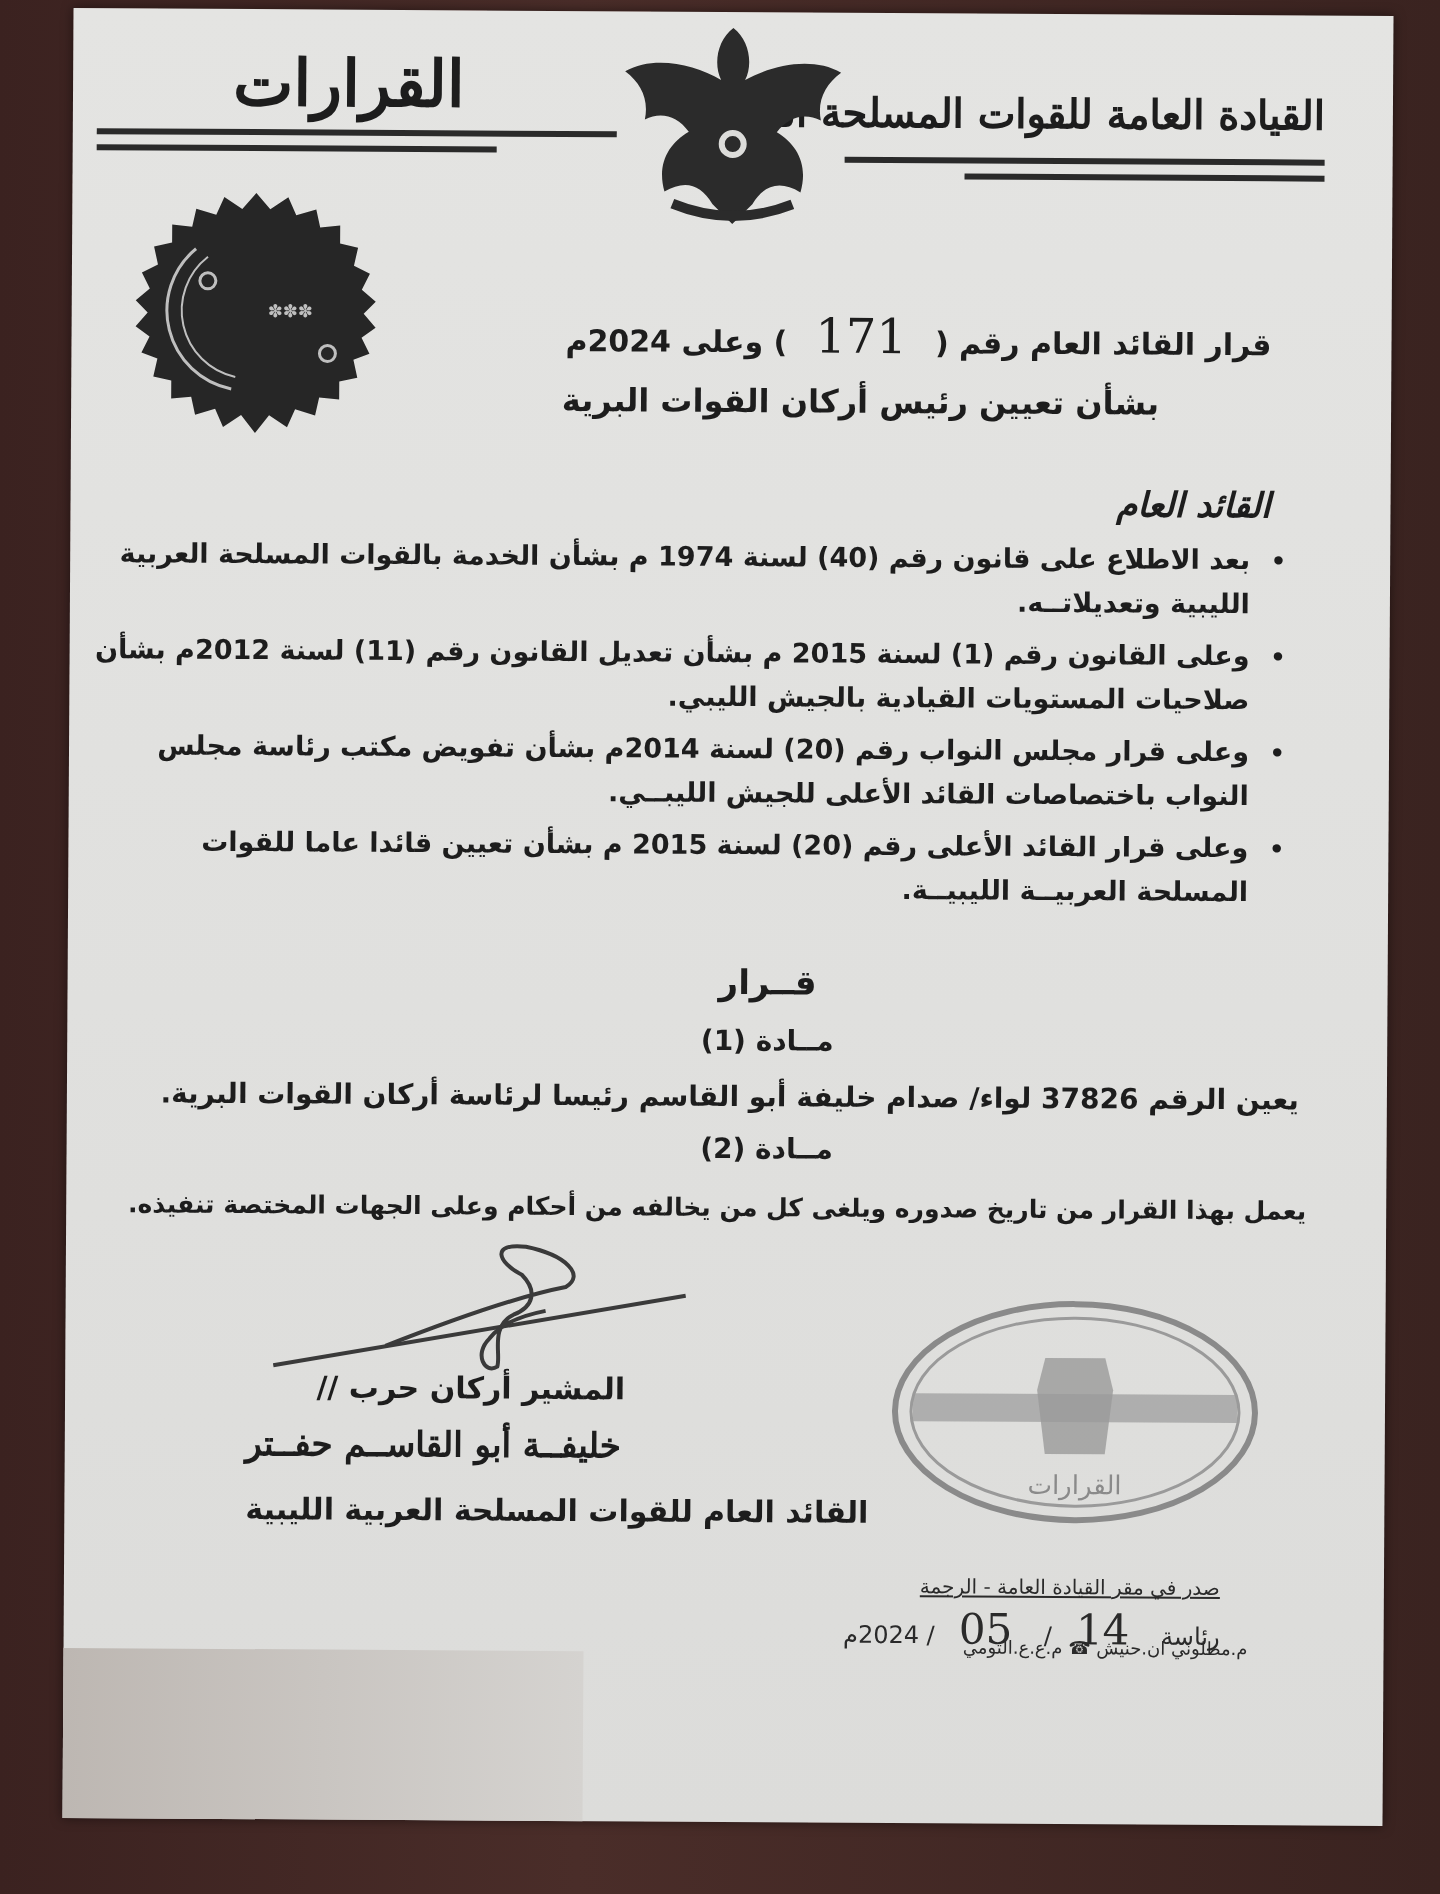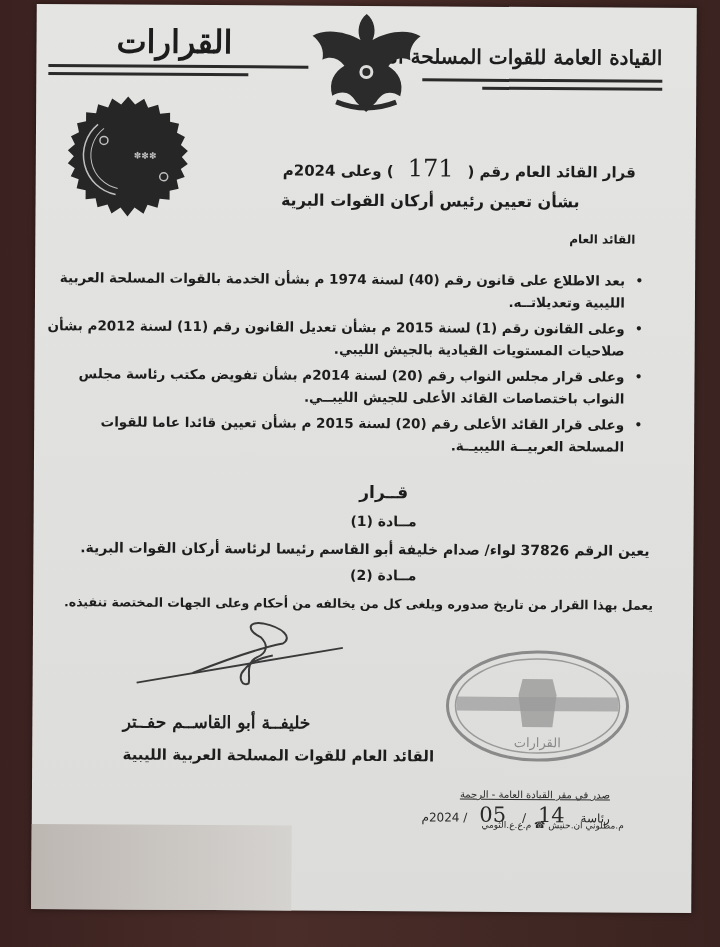--- a/index.html
+++ b/index.html
@@ -29,21 +29,21 @@
     .hdr-right { right: 34px; top: 38px; font-size: 20px; font-weight: bold; font-family: "DejaVu Serif", serif; }
     .hdr-left { left: 80px; top: 18px; font-size: 32px; font-weight: bold; font-family: "DejaVu Serif", serif; }
     .rule { position: absolute; height: 3px; background: #2a2a2a; }
 
     .emblem { left: 270px; top: 4px; width: 120px; height: 106px; }
     .seal { left: 20px; top: 90px; width: 145px; height: 125px; }
 
     .title1 { right: 60px; top: 148px; font-size: 15px; font-weight: bold; }
     .title1 .num { font-family: "DejaVu Serif", serif; font-weight: normal; font-size: 24px; padding: 0 14px; }
     .title2 { right: 116px; top: 185px; font-size: 16px; font-weight: bold; }
-    .qa { right: 60px; top: 225px; font-size: 12px; font-weight: bold; }
+    .qa { right: 60px; top: 236px; font-size: 17px; font-weight: bold; font-style: italic; }
 
     .bullets { right: 52px; top: 262px; width: 600px; font-size: 13.5px; font-weight: bold; line-height: 22px; }
     .bullets .item { position: relative; padding-right: 18px; margin-bottom: 4px; }
     .bullets .item::before { content: "•"; position: absolute; right: 0; top: 0; font-size: 12px; }
 
     .center { text-align: center; }
     .decision { left: 200px; width: 300px; top: 476px; font-size: 17px; font-weight: bold; }
     .art1 { left: 200px; width: 300px; top: 507px; font-size: 14px; font-weight: bold; }
     .art1-text { right: 44px; top: 535px; width: 620px; font-size: 14px; font-weight: bold; }
     .art2 { left: 200px; width: 300px; top: 561px; font-size: 14px; font-weight: bold; }
@@ -118,20 +118,21 @@
   </svg>
 
   <svg class="abs stamp" viewBox="0 0 190 118">
     <ellipse cx="95" cy="59" rx="90" ry="54" stroke="#8a8a8a" stroke-width="3" fill="none"></ellipse>
     <ellipse cx="95" cy="59" rx="82" ry="47" stroke="#9a9a9a" stroke-width="1.5" fill="none"></ellipse>
     <rect x="14" y="50" width="162" height="14" fill="#9a9a9a" opacity="0.7"></rect>
     <path d="M80 32 L110 32 L114 48 L110 80 L80 80 L76 48 Z" fill="#9a9a9a" opacity="0.8"></path>
     <text x="95" y="100" text-anchor="middle" font-size="13" fill="#8a8a8a" font-family="DejaVu Sans, sans-serif">القرارات</text>
   </svg>
 
+  <div class="abs rtl ink sig1">المشير أركان حرب //</div>
   <div class="abs rtl ink sig2">خليفــة أبو القاســم حفــتر</div>
   <div class="abs rtl ink sig3">القائد العام للقوات المسلحة العربية الليبية</div>
 
   <div class="abs rtl issued">صدر في مقر القيادة العامة - الرجمة</div>
   <div class="abs rtl date">
     <span>رئاسة</span>
     <span class="hand">14</span>/
     <span class="hand">05</span>/
     <span>2024م</span>
   </div>

